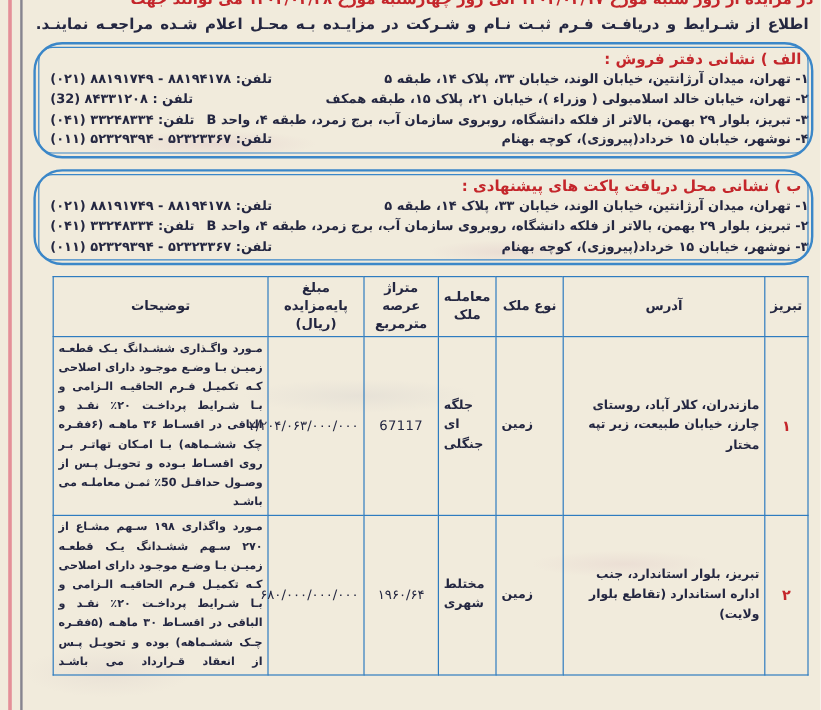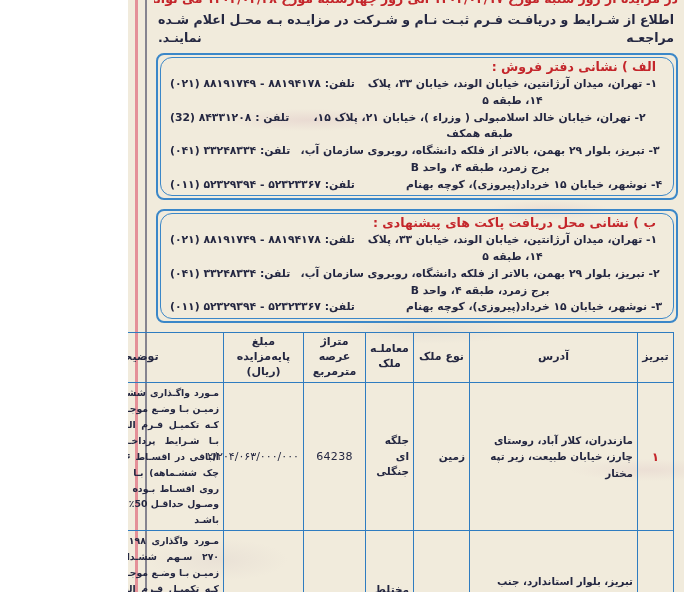--- a/index.html
+++ b/index.html
@@ -6,21 +6,21 @@
     --ink:#242741;
     --red:#c4262b;
     --blue:#3b87c8;
     --blue-strong:#2f7cc0;
     --bg:#f1ebdc;
   }
   html,body{margin:0;padding:0;}
   body{font-family:"DejaVu Sans",sans-serif;}
   .page{
     position:relative;
-    width:556px;height:592px;
+    width:684px;height:592px;
     overflow:hidden;
     direction:rtl;
     background-color:var(--bg);
     background-image:
       radial-gradient(ellipse 120px 16px at 180px 120px, rgba(205,160,175,.22), transparent 70%),
       radial-gradient(ellipse 90px 14px at 420px 210px, rgba(205,160,175,.18), transparent 70%),
       radial-gradient(ellipse 140px 20px at 300px 330px, rgba(170,170,185,.14), transparent 70%),
       radial-gradient(ellipse 110px 16px at 520px 470px, rgba(205,160,175,.16), transparent 70%),
       radial-gradient(ellipse 100px 30px at 90px 560px, rgba(190,170,180,.15), transparent 70%);
     color:var(--ink);
@@ -36,22 +36,22 @@
     font-size:12.5px;font-weight:bold;white-space:nowrap;
     text-align:justify;
   }
   .intro{
     font-size:12.5px;font-weight:bold;line-height:1.45;
     text-align:justify;text-align-last:justify;
     margin:2px 4px 6px 4px;letter-spacing:.2px;
   }
 
   .addr-box{
-    position:relative;border:2px solid var(--blue);border-radius:8px;
-    padding:3px 14px 5px 12px;margin:0 0 9px 2px;
+    position:relative;border:2px solid var(--blue);border-radius:24px;
+    padding:3px 2px 5px 12px;margin:0 0 9px 2px;
   }
   .addr-box::after{
     content:"";position:absolute;inset:2px;border:1px solid var(--blue);
     border-radius:12px;pointer-events:none;
   }
   .box-title{
     color:var(--red);font-weight:bold;font-size:12.5px;
     margin:1px 6px 2px 0;
   }
   .addr-row{
@@ -67,21 +67,21 @@
   }
   table.auction th,table.auction td{
     border:1.6px solid var(--blue-strong);
     padding:2px 4px;vertical-align:middle;
   }
   table.auction th{
     font-size:11px;font-weight:bold;text-align:center;line-height:1.35;height:42px;
   }
   td.c-num{color:var(--red);font-weight:bold;font-size:12px;text-align:center;}
   td.c-addr{font-size:10.3px;font-weight:bold;text-align:right;line-height:1.6;padding-right:8px;}
-  td.c-type,td.c-usage{font-size:10.5px;font-weight:bold;text-align:right;line-height:1.5;}
+  td.c-type,td.c-usage{font-size:10.5px;font-weight:bold;text-align:left;line-height:1.5;}
   td.c-area,td.c-price{font-size:11px;font-weight:normal;text-align:center;letter-spacing:.3px;}
   td.c-desc{
     font-size:9.3px;font-weight:bold;text-align:justify;text-align-last:justify;
     line-height:1.72;padding:3px 7px;
   }
   tr.r1{height:92px;} tr.r2{height:84px;}
   .seg-red{color:var(--red);}
 </style>
 </head>
 <body>
@@ -154,21 +154,21 @@
           <th>مبلغ پایه‌مزایده (ریال)</th>
           <th>توضیحات</th>
         </tr>
       </thead>
       <tbody>
         <tr class="r1">
           <td class="c-num">۱</td>
           <td class="c-addr">مازندران، کلار آباد، روستای چارز، خیابان طبیعت، زیر تپه مختار</td>
           <td class="c-type">زمین</td>
           <td class="c-usage">جلگه ای جنگلی</td>
-          <td class="c-area">64238</td>
+          <td class="c-area">67117</td>
           <td class="c-price">۲/۲۰۴/۰۶۳/۰۰۰/۰۰۰</td>
           <td class="c-desc">مـورد واگـذاری ششـدانگ یـک قطعـه زمیـن بـا وضـع موجـود دارای اصلاحی کـه تکمیـل فـرم الحاقیـه الـزامی و بـا شـرایط پرداخـت ۲۰٪ نقـد و الباقی در اقسـاط ۳۶ ماهـه (۶فقـره چک ششـماهه) بـا امـکان تهاتـر بـر روی اقسـاط بـوده و تحویـل پـس از وصـول حداقـل 50٪ ثمـن معاملـه می باشـد</td>
         </tr>
         <tr class="r2">
           <td class="c-num">۲</td>
           <td class="c-addr">تبریز، بلوار استاندارد، جنب اداره استاندارد (تقاطع بلوار ولایت)</td>
           <td class="c-type">زمین</td>
           <td class="c-usage">مختلط شهری</td>
           <td class="c-area">۱۹۶۰/۶۴</td>
           <td class="c-price">۶۸۰/۰۰۰/۰۰۰/۰۰۰</td>

